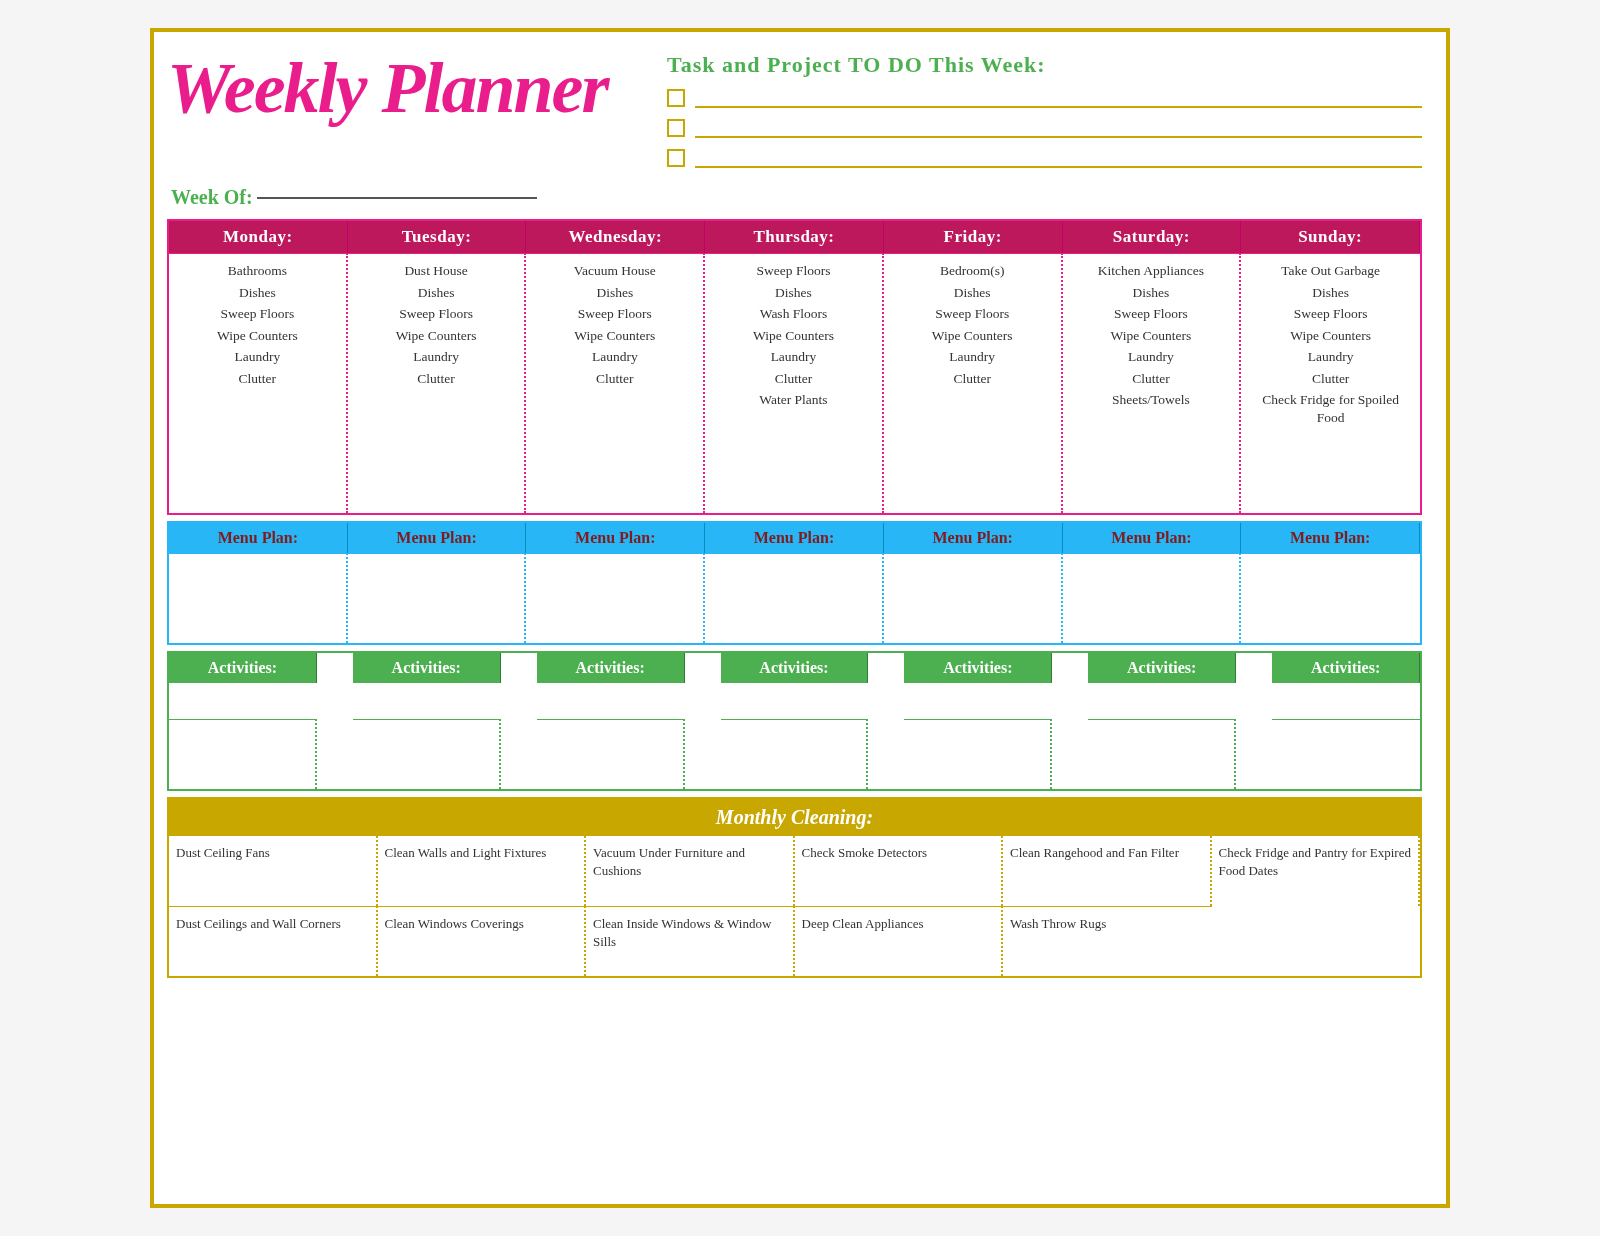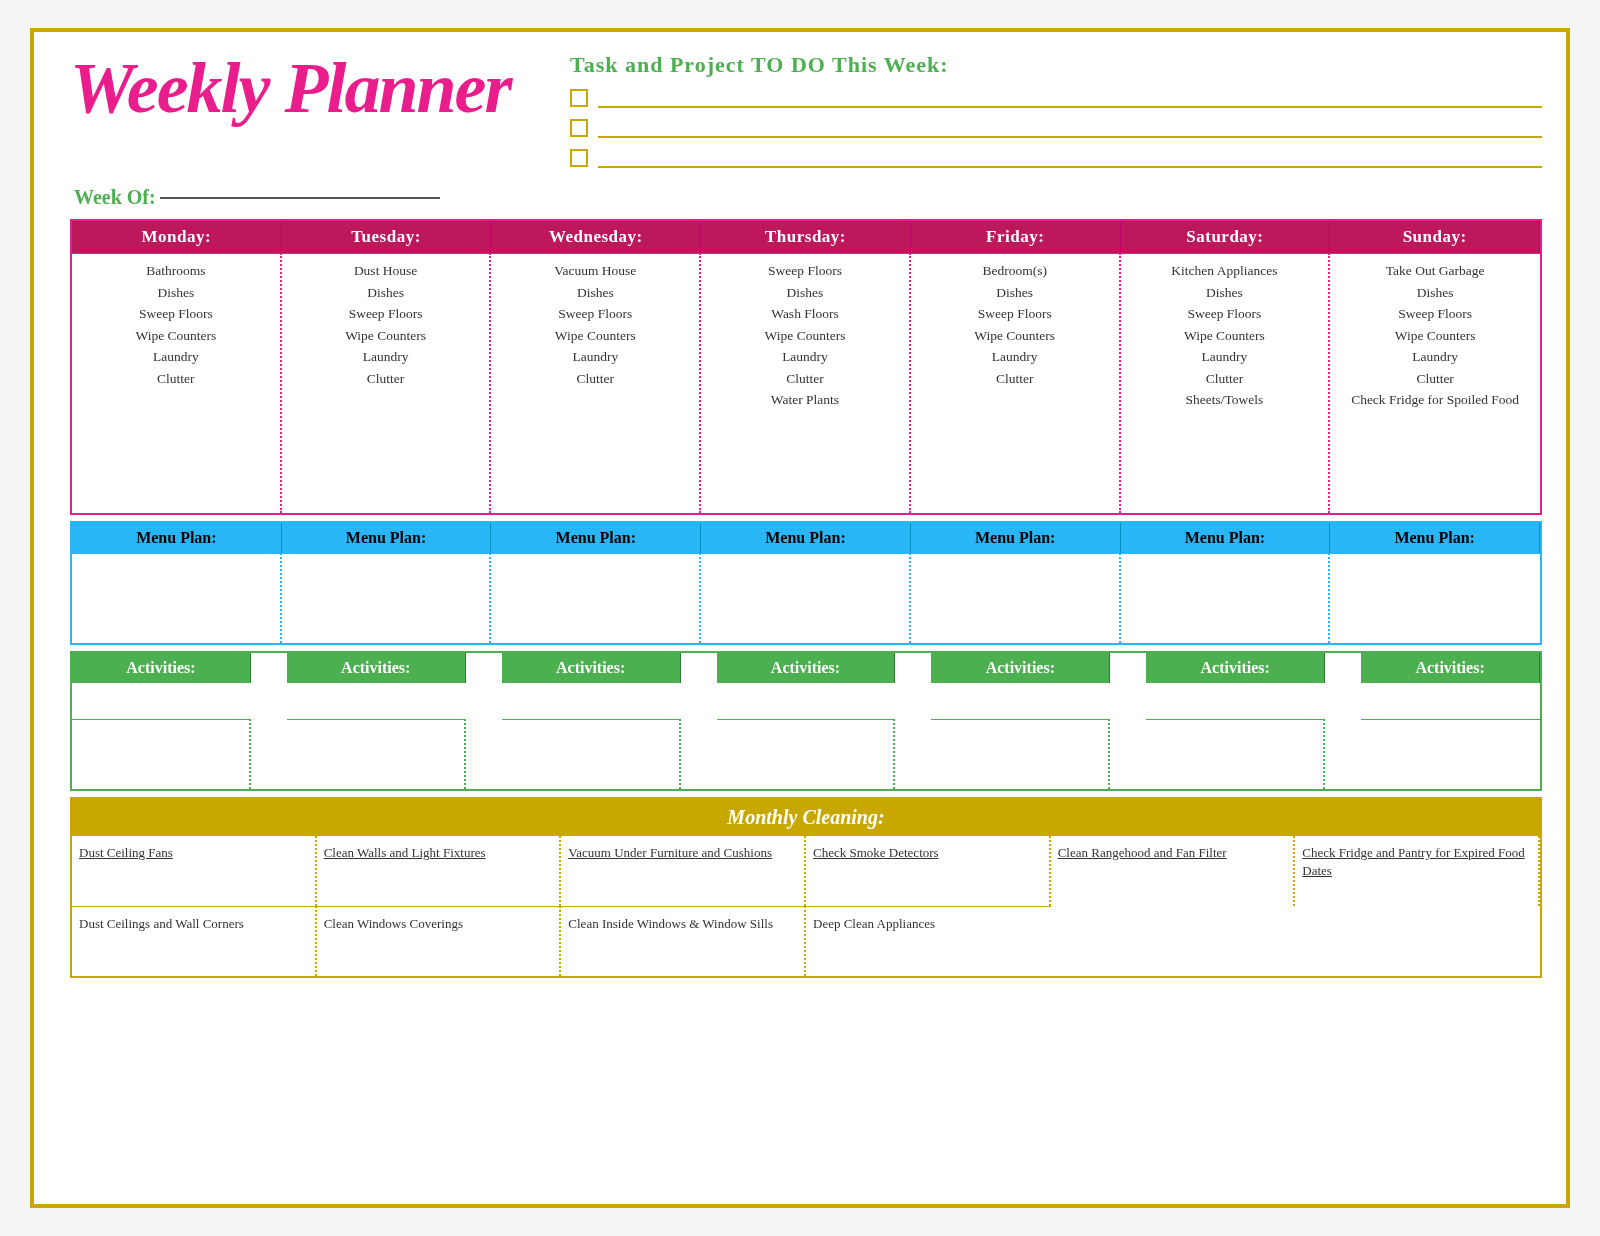--- a/index.html
+++ b/index.html
@@ -5,25 +5,25 @@
     * { box-sizing: border-box; margin: 0; padding: 0; }
     body {
       background: #f5f5f5;
       display: flex;
       justify-content: center;
       align-items: center;
       min-height: 100vh;
       font-family: 'Comic Sans MS', 'Chalkboard SE', cursive;
     }
     .planner {
-      width: 1540px;
+      width: 1300px;
       min-height: 1180px;
       background: white;
       border: 4px solid #c8a800;
-      padding: 20px 24px 20px 36px;
+      padding: 20px 24px 20px 13px;
       position: relative;
     }
     
     .header-row {
       display: flex;
       align-items: flex-start;
       margin-bottom: 8px;
     }
     .title-area {
       flex: 0 0 480px;
@@ -117,21 +117,21 @@
     }
     
     .menu-grid {
       display: grid;
       grid-template-columns: repeat(7, 1fr);
       border: 2px solid #29b6f6;
       margin-top: 6px;
     }
     .menu-header {
       background: #29b6f6;
-      color: #000000;
+      color: #7f1d1d;
       text-align: center;
       padding: 6px 4px;
       font-size: 16px;
       font-weight: bold;
       border-right: 1px solid #0090c0;
     }
     .menu-header:last-child { border-right: none; }
     .menu-cell {
       border-right: 2px dotted #29b6f6;
       border-top: 1px solid #29b6f6;
@@ -185,21 +185,21 @@
     .monthly-cell {
       border-right: 2px dotted #c8a800;
       border-top: 1px solid #c8a800;
       padding: 8px 7px;
       font-size: 13px;
       color: #333;
       min-height: 70px;
       line-height: 1.4;
     }
     .monthly-cell:last-child { border-right: none; }
-    .monthly-cell:nth-child(-n+6) { border-top: none; text-decoration: underline; }
+    .monthly-cell:nth-child(-n+6) { border-top: none; }
   </style>
 </head>
 <body>
 
 <div class="planner">
 
   <div class="header-row">
     <div class="title-area">
       <div class="weekly-planner-title">Weekly Planner</div>
     </div>
@@ -346,15 +346,16 @@
       <div class="monthly-cell">Clean Walls and Light Fixtures</div>
       <div class="monthly-cell">Vacuum Under Furniture and Cushions</div>
       <div class="monthly-cell">Check Smoke Detectors</div>
       <div class="monthly-cell">Clean Rangehood and Fan Filter</div>
       <div class="monthly-cell">Check Fridge and Pantry for Expired Food Dates</div>
 
       <div class="monthly-cell">Dust Ceilings and Wall Corners</div>
       <div class="monthly-cell">Clean Windows Coverings</div>
       <div class="monthly-cell">Clean Inside Windows &amp; Window Sills</div>
       <div class="monthly-cell">Deep Clean Appliances</div>
+      <div class="monthly-cell">Wash Throw Rugs</div>
     </div>
   </div>
 </div>
 
 </body></html>

